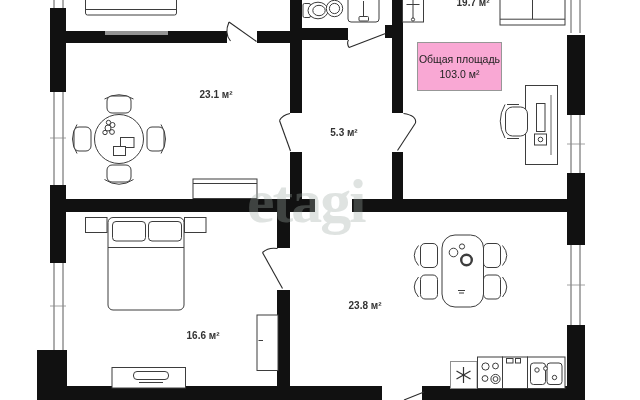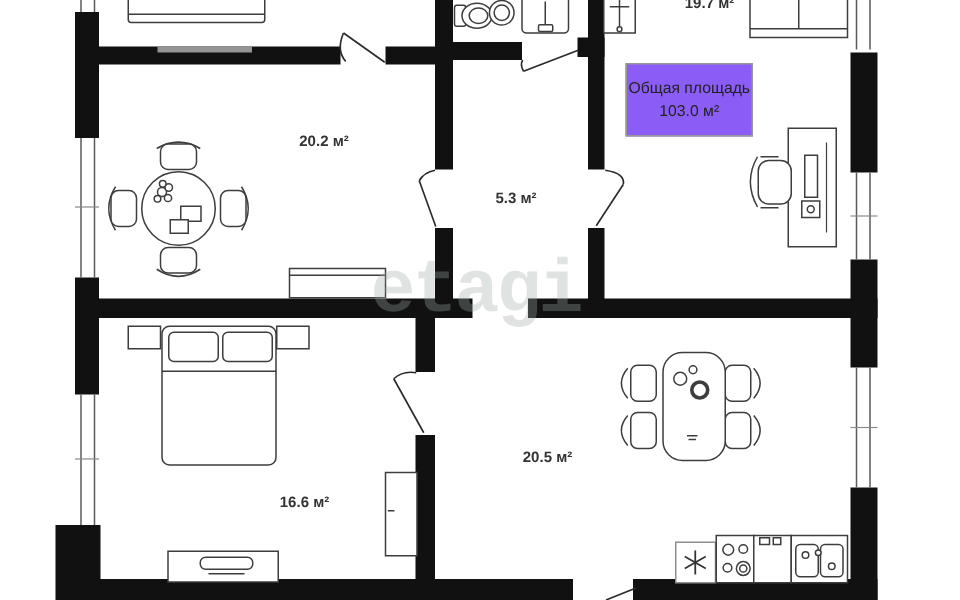--- a/index.html
+++ b/index.html
@@ -2,27 +2,27 @@
 <html><head>
 <meta charset="utf-8">
 <style>
   html,body{margin:0;padding:0;background:#ffffff;}
   .stage{position:relative;width:640px;height:400px;background:#ffffff;overflow:hidden;
          font-family:"Liberation Sans",sans-serif;}
   .stage svg{position:absolute;left:0;top:0;}
   .area-label{position:absolute;transform:translateX(-50%);font-size:10px;font-weight:bold;
               color:#333;white-space:nowrap;letter-spacing:0px;}
   .total-box{position:absolute;left:417px;top:42px;width:83px;height:47px;border:1px solid #979797;
-             background:#8b5cf6;display:flex;flex-direction:column;align-items:center;justify-content:center;
+             background:#f9a8d4;display:flex;flex-direction:column;align-items:center;justify-content:center;
              gap:3px;color:#222;}
   .total-box .t1{font-size:10.5px;}
   .total-box .t2{font-size:10.5px;}
-  .watermark{position:absolute;left:247px;top:170px;font-size:50px;font-weight:bold;
+  .watermark{position:absolute;left:247px;top:170px;font-size:62px;font-weight:bold;
              letter-spacing:-2px;line-height:1;color:rgba(158,170,164,0.33);
-             font-family:Liberation Mono, monospace;z-index:5;user-select:none;}
+             font-family:Liberation Serif, serif;z-index:5;user-select:none;}
 </style>
 </head>
 <body>
 
 <div class="stage">
   <svg width="640" height="400" viewBox="0 0 640 400">
 
     <g fill="#111111" stroke="none">
       <rect x="50" y="8" width="16" height="84"></rect>
       <rect x="50" y="185" width="16" height="78"></rect>
@@ -243,25 +243,25 @@
         <rect x="527.5" y="357" width="37.5" height="31.5"></rect>
         <rect x="530.5" y="363" width="15" height="21.5" rx="3"></rect>
         <circle cx="537" cy="370" r="2.2"></circle>
         <rect x="547" y="363" width="15" height="21.5" rx="3"></rect>
         <circle cx="554.5" cy="377.5" r="2.2"></circle>
         <circle cx="545.5" cy="368.5" r="1.9"></circle>
       </g>
     </g>
   </svg>
 
-  <div class="area-label" style="left:216px;top:89px">20.2 м²</div>
+  <div class="area-label" style="left:216px;top:89px">23.1 м²</div>
   <div class="area-label" style="left:344px;top:127px">5.3 м²</div>
   <div class="area-label" style="left:473px;top:-3px">19.7 м²</div>
   <div class="area-label" style="left:203px;top:330px">16.6 м²</div>
-  <div class="area-label" style="left:365px;top:300px">20.5 м²</div>
+  <div class="area-label" style="left:365px;top:300px">23.8 м²</div>
 
   <div class="total-box">
     <div class="t1">Общая площадь</div>
     <div class="t2">103.0 м²</div>
   </div>
 
   <div class="watermark">etagi</div>
 </div>
 
 </body></html>

